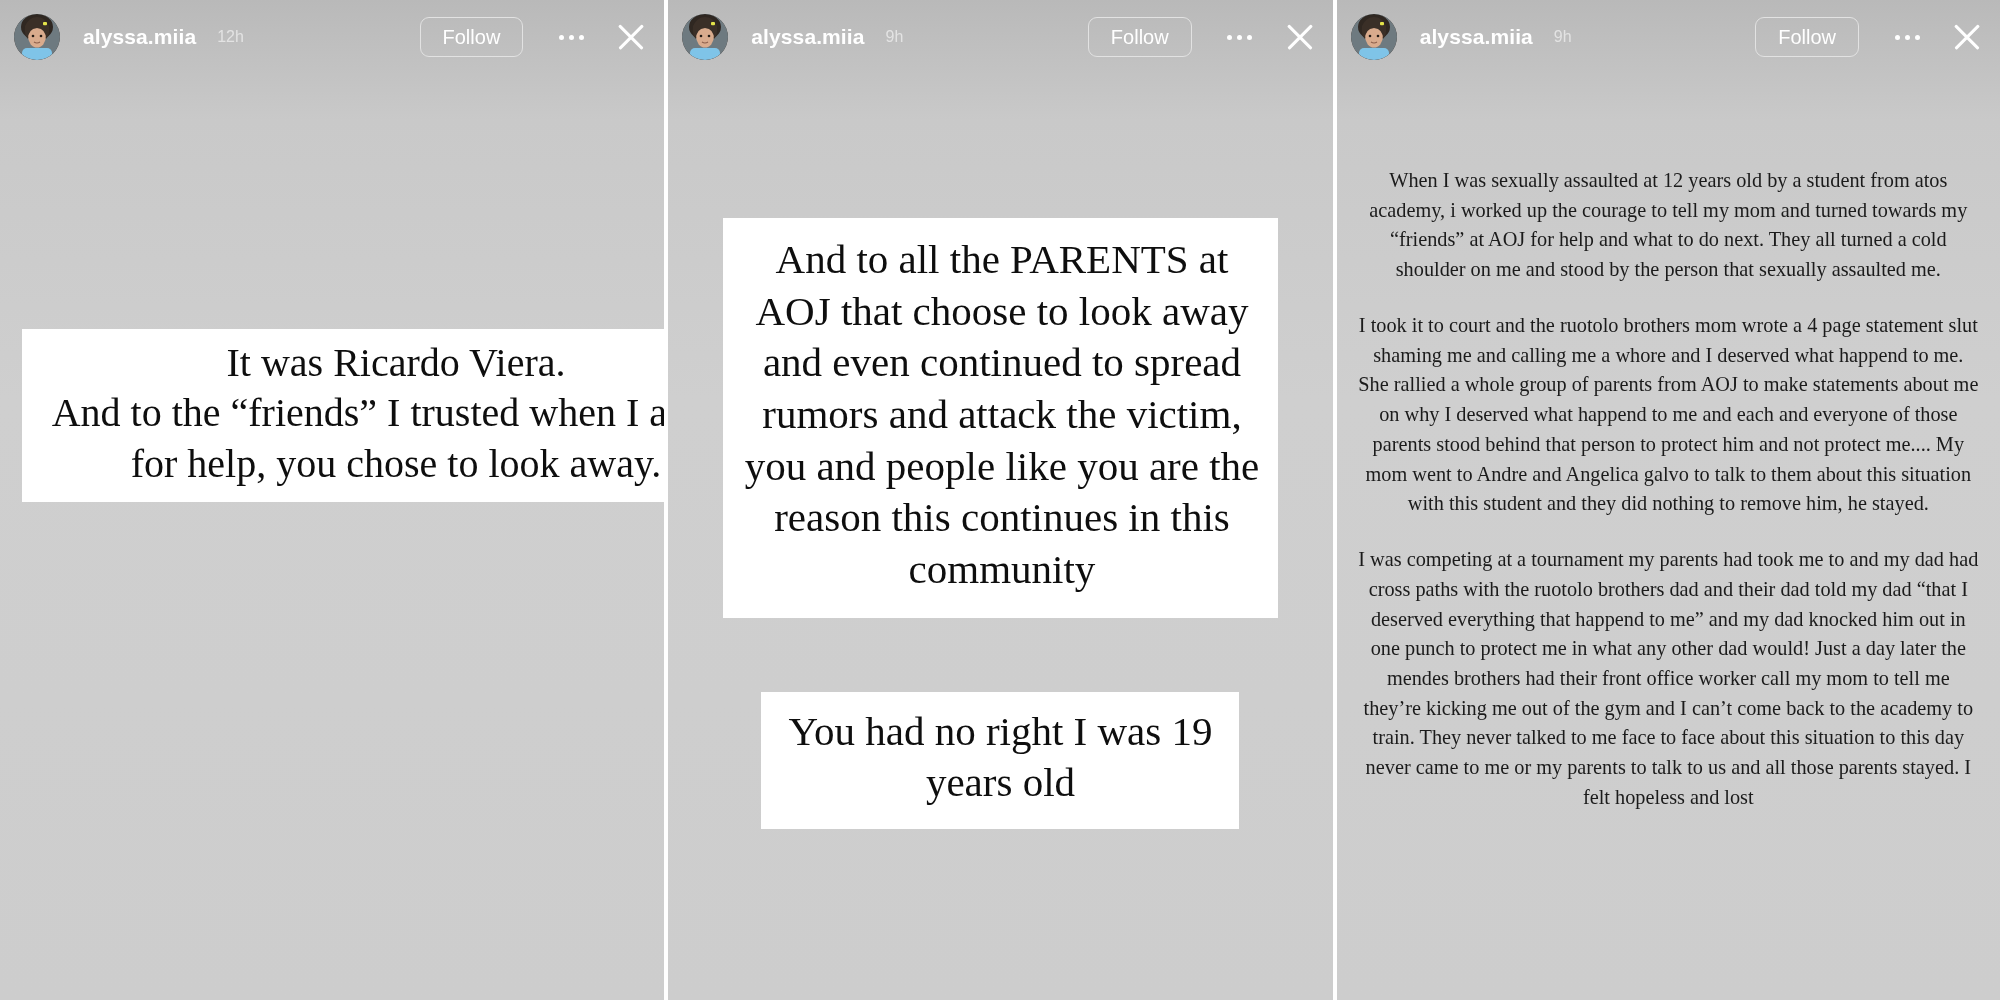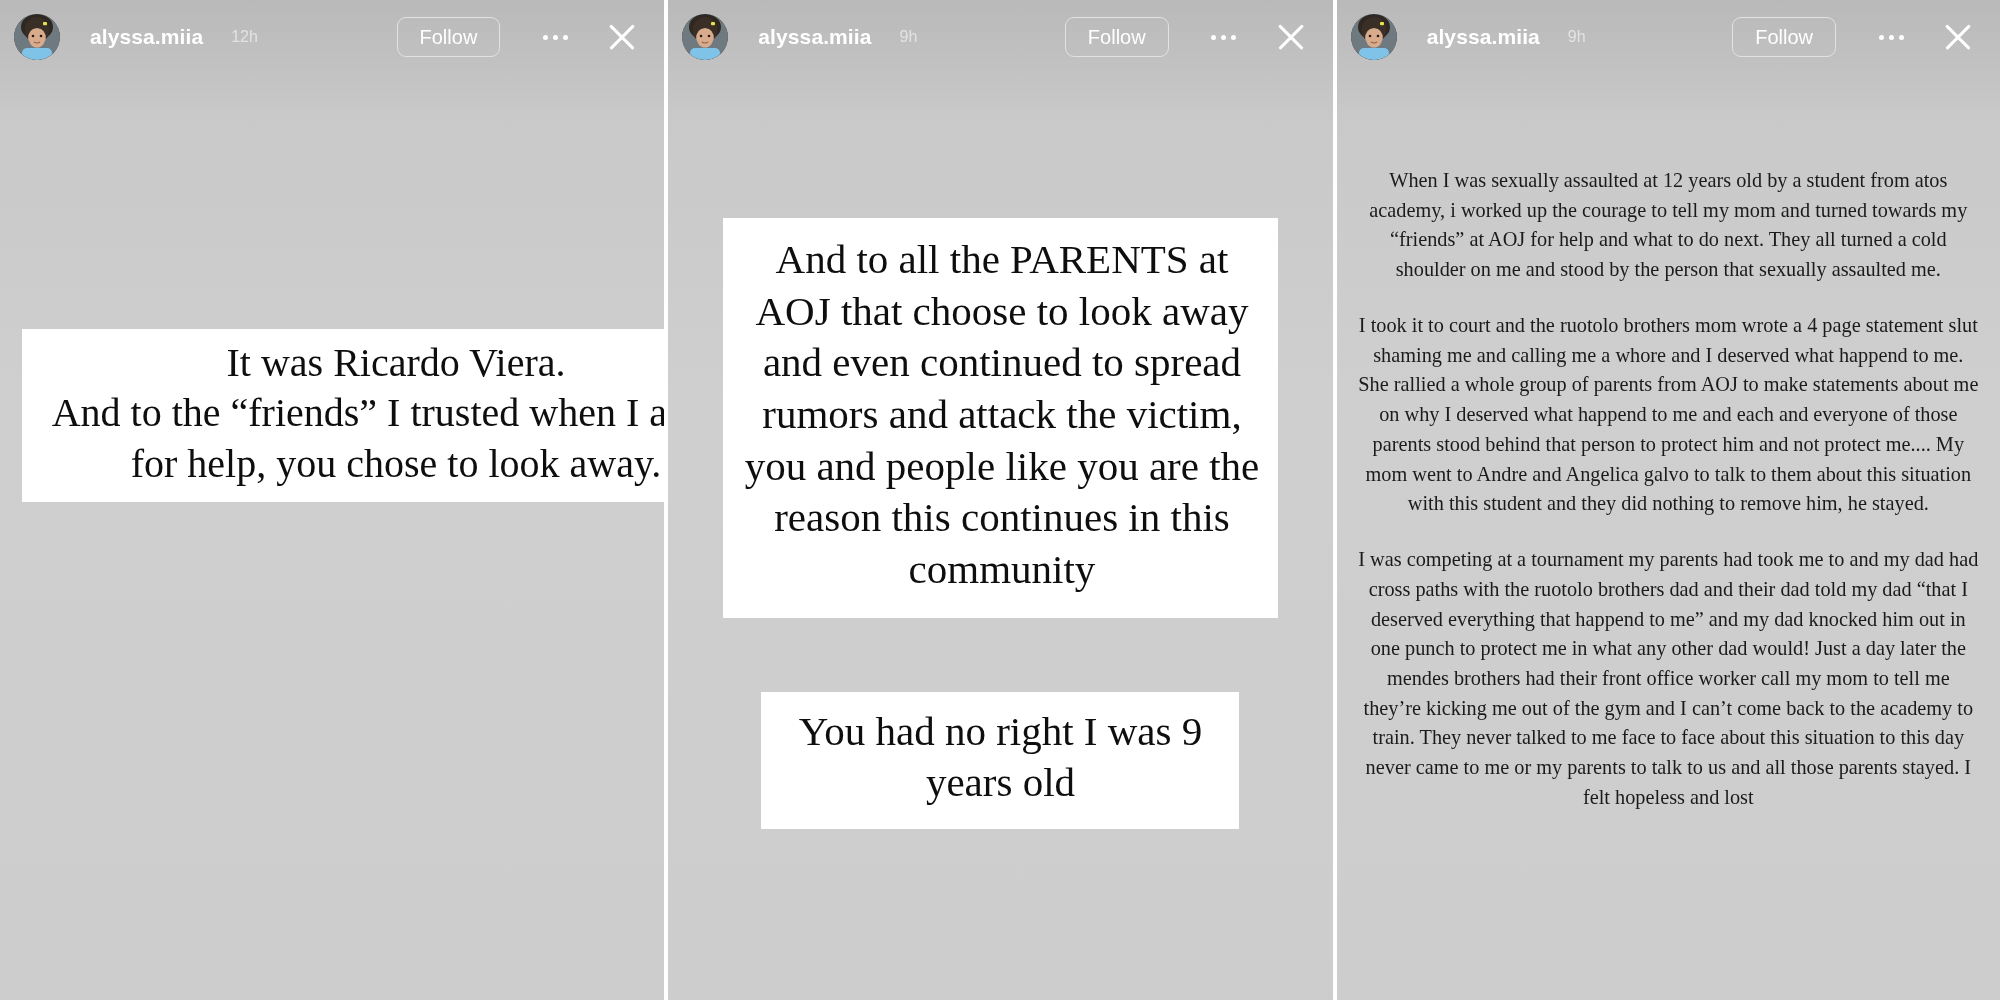--- a/index.html
+++ b/index.html
@@ -38,22 +38,22 @@
     flex: 0 0 4px;
   }
 
   
   .story-header {
     position: absolute;
     top: 0; left: 0; right: 0;
     height: 74px;
     display: flex;
     align-items: center;
-    padding: 0 22px 0 14px;
-    gap: 16px;
+    padding: 0 13px 0 14px;
+    gap: 9px;
     z-index: 5;
   }
 
   .avatar {
     width: 46px;
     height: 46px;
     border-radius: 50%;
     flex: 0 0 46px;
     overflow: hidden;
     position: relative;
@@ -265,21 +265,21 @@
       <div class="dots-btn">
           <i></i>
           <i></i>
           <i></i>
         </div>
       <div class="close-btn"></div>
     </div>
 
     <div class="cards p2-cards">
       <div class="card p2-card-a">And to all the PARENTS at AOJ that choose to look away and even continued to spread rumors and attack the victim, you and people like you are the reason this continues in this community</div>
-      <div class="card p2-card-b">You had no right I was 9 years old</div>
+      <div class="card p2-card-b">You had no right I was 19 years old</div>
     </div>
 
   </div>
 
   <div class="panel-gap"></div>
 
   <div class="panel panel-3">
 
     <div class="story-header">
       <div class="avatar">

